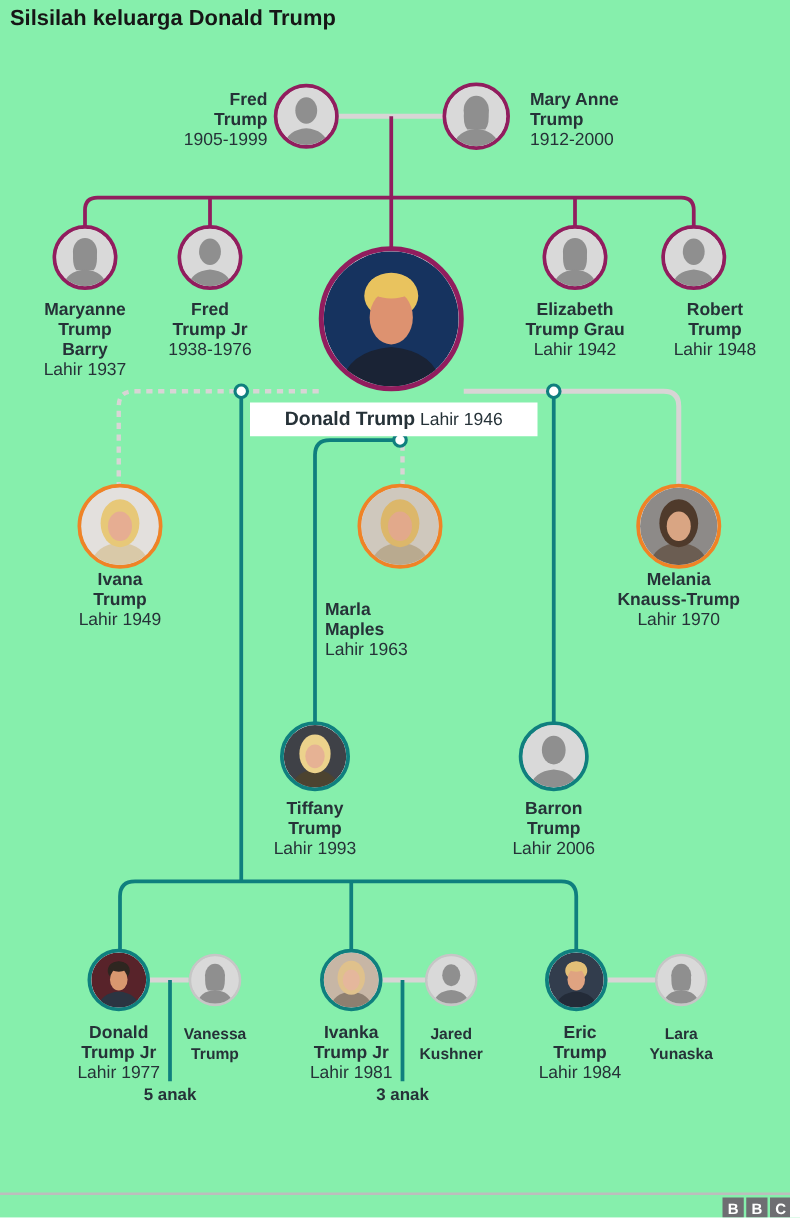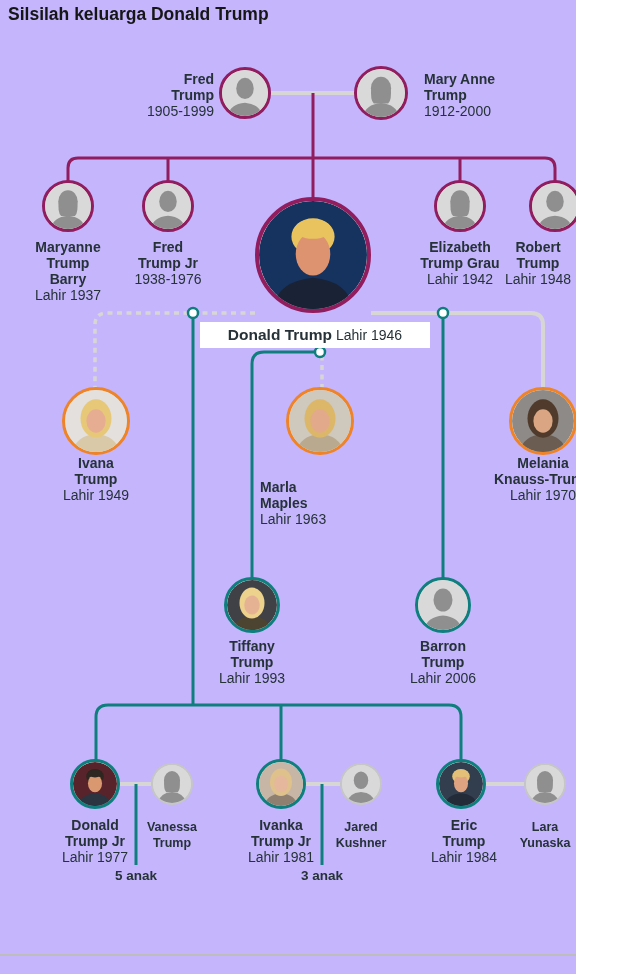--- a/index.html
+++ b/index.html
@@ -1,16 +1,16 @@
 <!DOCTYPE html>
 <html><head>
 <meta charset="utf-8">
 <style>
   html,body{margin:0;padding:0;background:#fff;}
-  .stage{position:relative;width:576px;height:974px;background:#c4b5fd;overflow:hidden;
+  .stage{position:relative;width:632px;height:974px;background:#86efac;overflow:hidden;
          font-family:"Liberation Sans","DejaVu Sans",sans-serif;color:#263238;}
   .title{position:absolute;left:8px;top:4px;font-size:17.5px;font-weight:bold;color:#161616;margin:0;}
   svg.connectors{position:absolute;left:0;top:0;}
   .ln-m{fill:none;stroke:var(--magenta);stroke-width:3;}
   .ln-g{fill:none;stroke:var(--grayline);stroke-width:4;}
   .ln-gd{fill:none;stroke:var(--grayline);stroke-width:3.5;stroke-dasharray:5 4.5;}
   .ln-t{fill:none;stroke:var(--teal);stroke-width:3;}
   .node{fill:#fff;stroke:var(--teal);stroke-width:2.5;}
   .person-node{position:absolute;}
   .avatar{position:absolute;border-radius:50%;overflow:hidden;background:#d9d9d9;box-sizing:border-box;}
@@ -160,21 +160,21 @@
         </div>
       </div>
       <div class="person-node">
         <div class="avatar" style="left: 529px; top: 180px; width: 52px; height: 52px; border: 3px solid rgb(145, 29, 94);">
           <svg viewBox="0 0 100 100">
             <circle cx="50" cy="50" r="50" fill="#d9d9d9"></circle>
             <ellipse cx="50" cy="40" rx="19" ry="23" fill="#8f8f8f"></ellipse>
             <path d="M12,102 Q16,74 50,71 Q84,74 88,102 Z" fill="#8f8f8f"></path>
           </svg>
         </div>
-        <div class="p-label" style="left: 478px; top: 239px; width: 120px; text-align: center;">
+        <div class="p-label" style="left: 512px; top: 239px; width: 120px; text-align: center;">
           <span class="nm">Robert</span>
           <span class="nm">Trump</span>
           <span class="sub">Lahir 1948</span>
         </div>
       </div>
       <div class="person-node">
         <div class="avatar" style="left: 62px; top: 387px; width: 68px; height: 68px; border: 3px solid rgb(239, 131, 38);">
           <svg viewBox="0 0 100 100">
             <circle cx="50" cy="50" r="50" fill="#e3e0dd"></circle>
             <path d="M12,102 Q16,74 50,71 Q84,74 88,102 Z" fill="#d9c9a8"></path>

